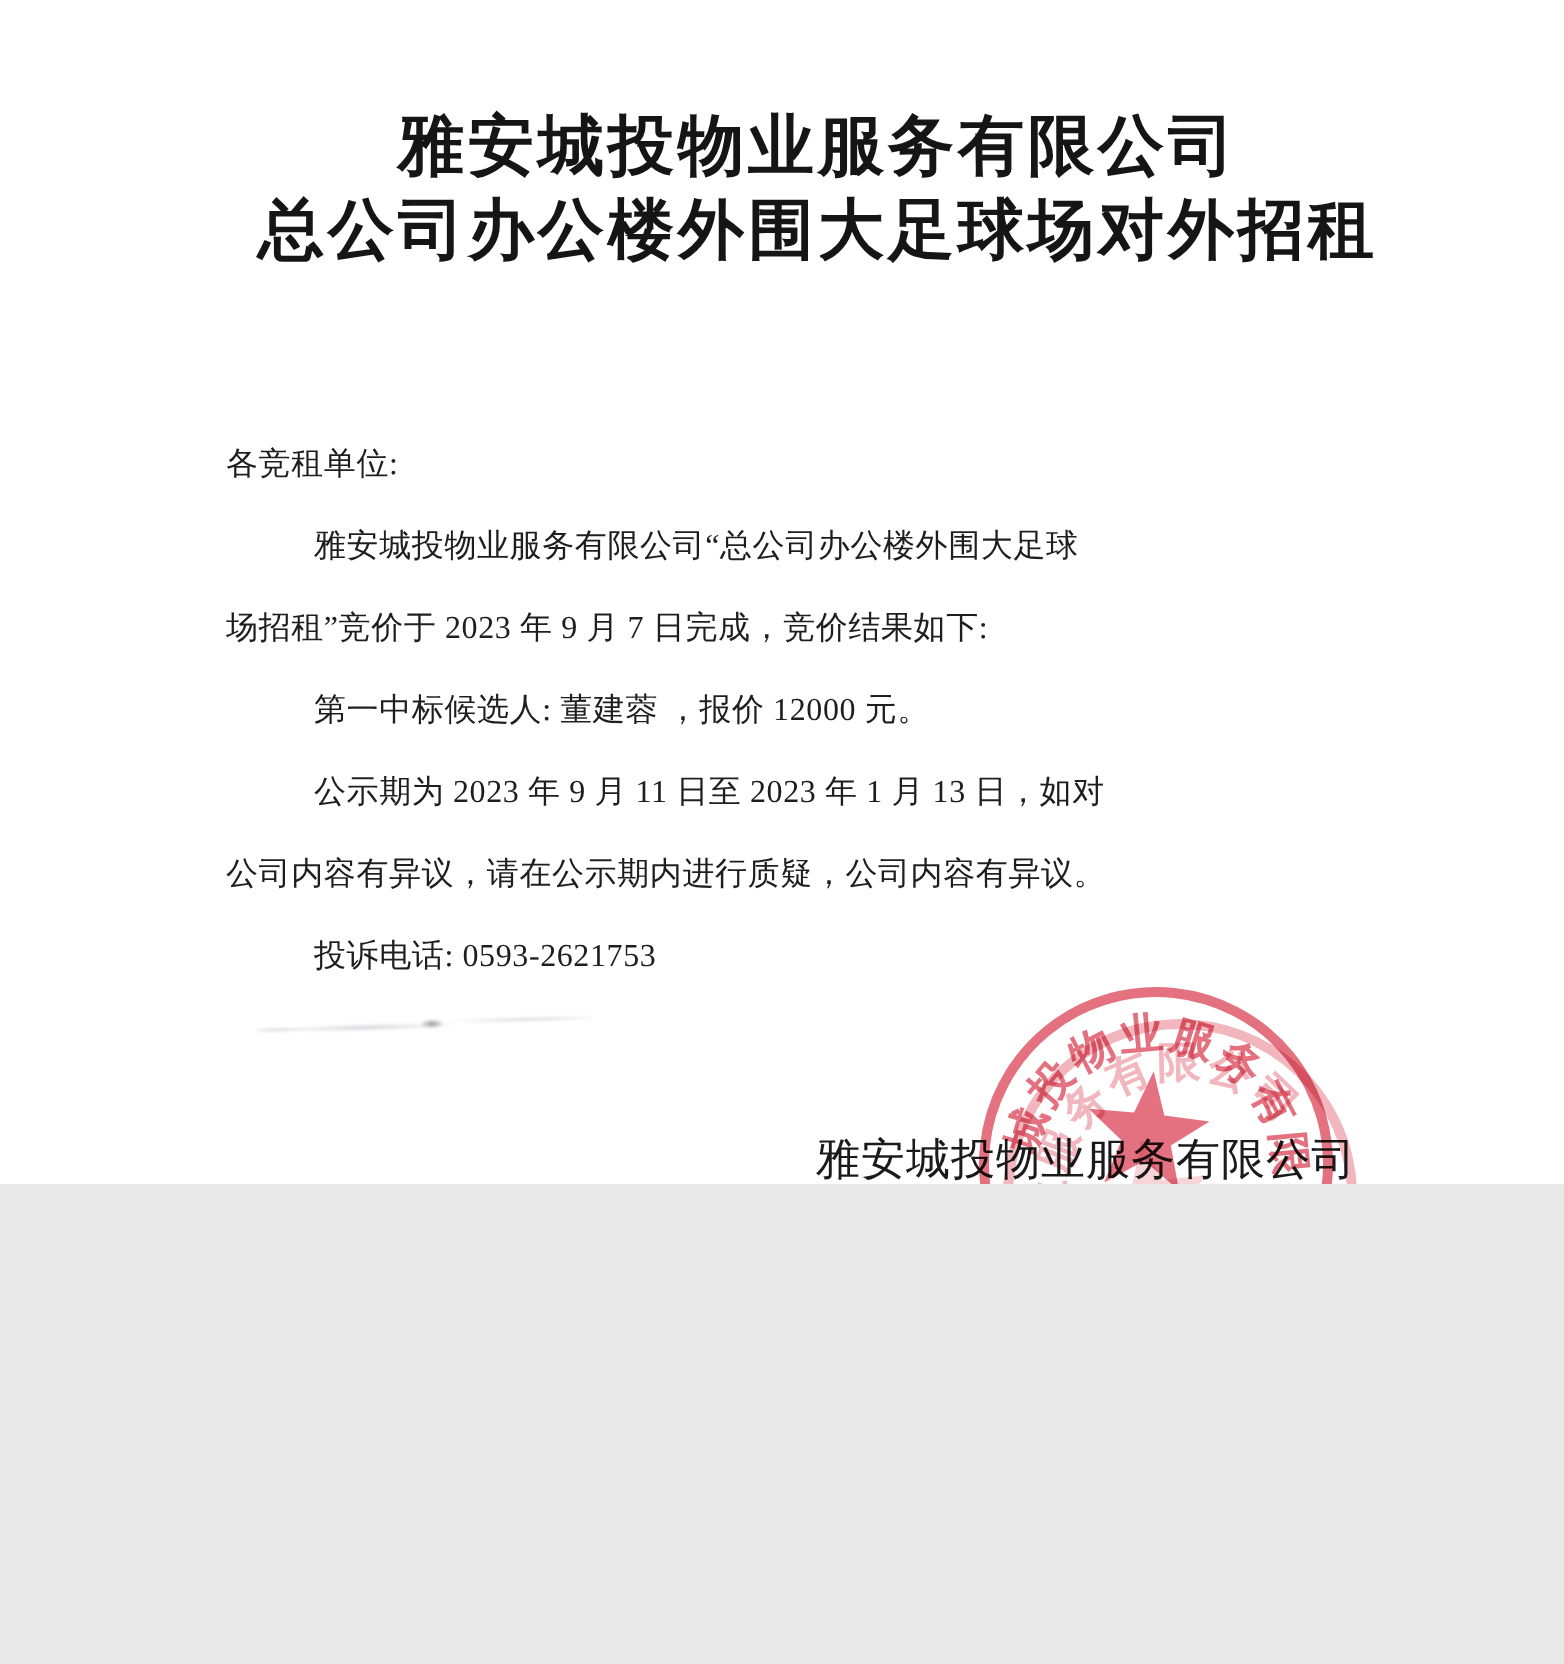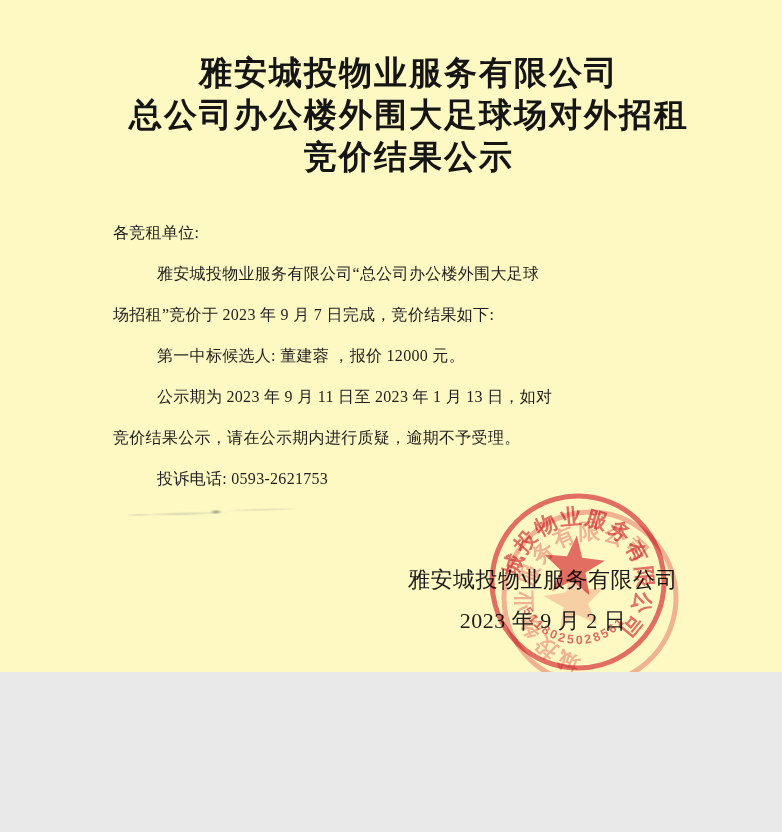--- a/index.html
+++ b/index.html
@@ -1,21 +1,21 @@
 <!DOCTYPE html>
 <html><head>
 <meta charset="utf-8">
 <style>
   html,body { margin:0; padding:0; background:#e9e9e9; }
   .sheet {
     position: relative;
     width: 782px;
-    height: 672px;
+    height: 592px;
     margin: 0 auto;
-    background: #fef9c3;
+    background: #ffffff;
     overflow: hidden;
     font-family: "Liberation Serif", "DejaVu Serif", serif;
     color: #1d1d1d;
   }
   
   .title-block {
     position: absolute;
     top: 52px;
     left: 0;
     width: 100%;
@@ -92,30 +92,29 @@
   }
 </style>
 </head>
 <body>
 
 <div class="sheet">
 
   <div class="title-block">
     <div>雅安城投物业服务有限公司</div>
     <div>总公司办公楼外围大足球场对外招租</div>
-    <div>竞价结果公示</div>
   </div>
 
   <div class="body-block">
     <div class="line">各竞租单位:</div>
     <div class="line indent">雅安城投物业服务有限公司“总公司办公楼外围大足球</div>
     <div class="line">场招租”竞价于 2023 年 9 月 7 日完成，竞价结果如下:</div>
     <div class="line indent">第一中标候选人: 董建蓉 ，报价 12000 元。</div>
     <div class="line indent">公示期为 2023 年 9 月 11 日至 2023 年 1 月 13 日，如对</div>
-    <div class="line">竞价结果公示，请在公示期内进行质疑，逾期不予受理。</div>
+    <div class="line">公司内容有异议，请在公示期内进行质疑，公司内容有异议。</div>
     <div class="line indent">投诉电话: 0593-2621753</div>
   </div>
 
   <div class="smudge"></div>
 
   <div class="signature-block">
     <div>雅安城投物业服务有限公司</div>
     <div class="sig-date">2023 年 9 月 2 日</div>
   </div>
 

